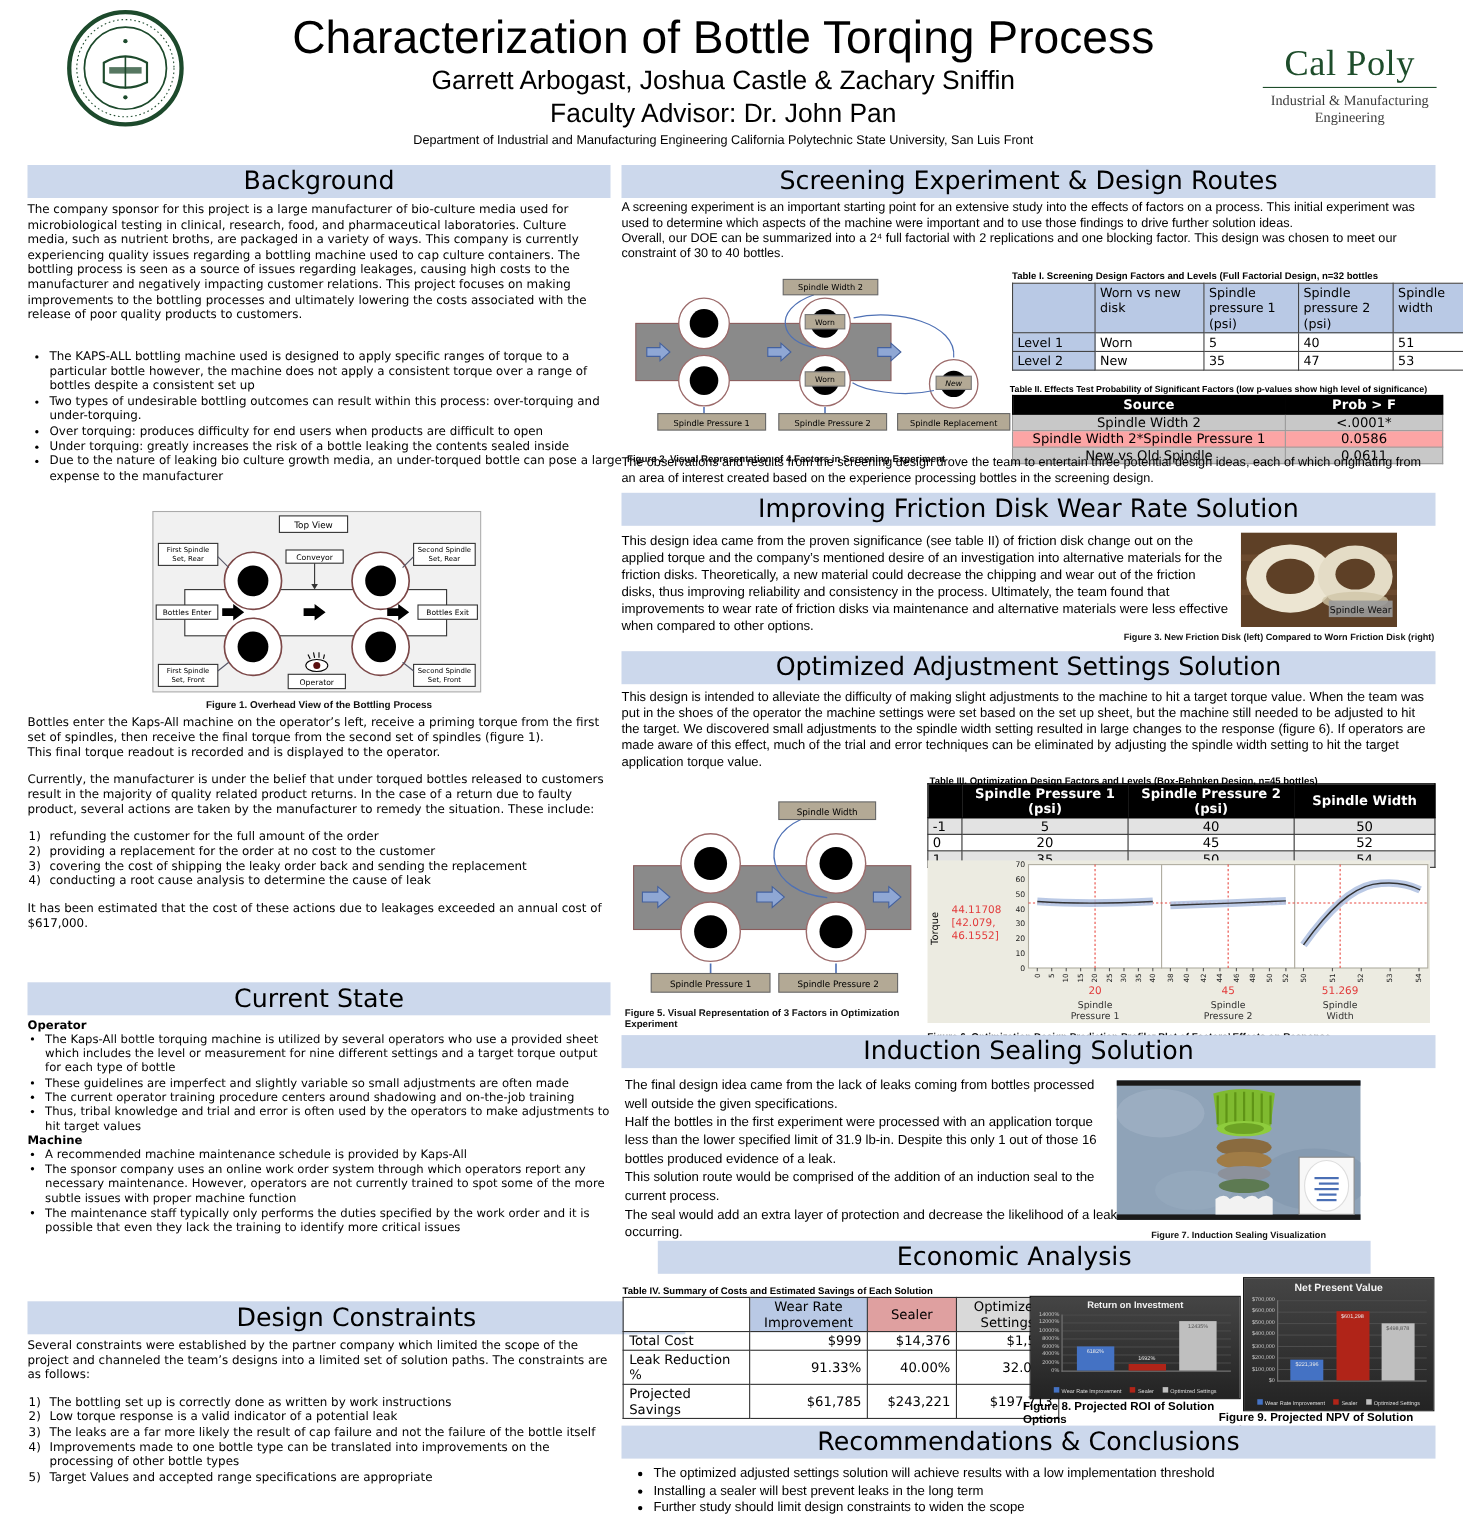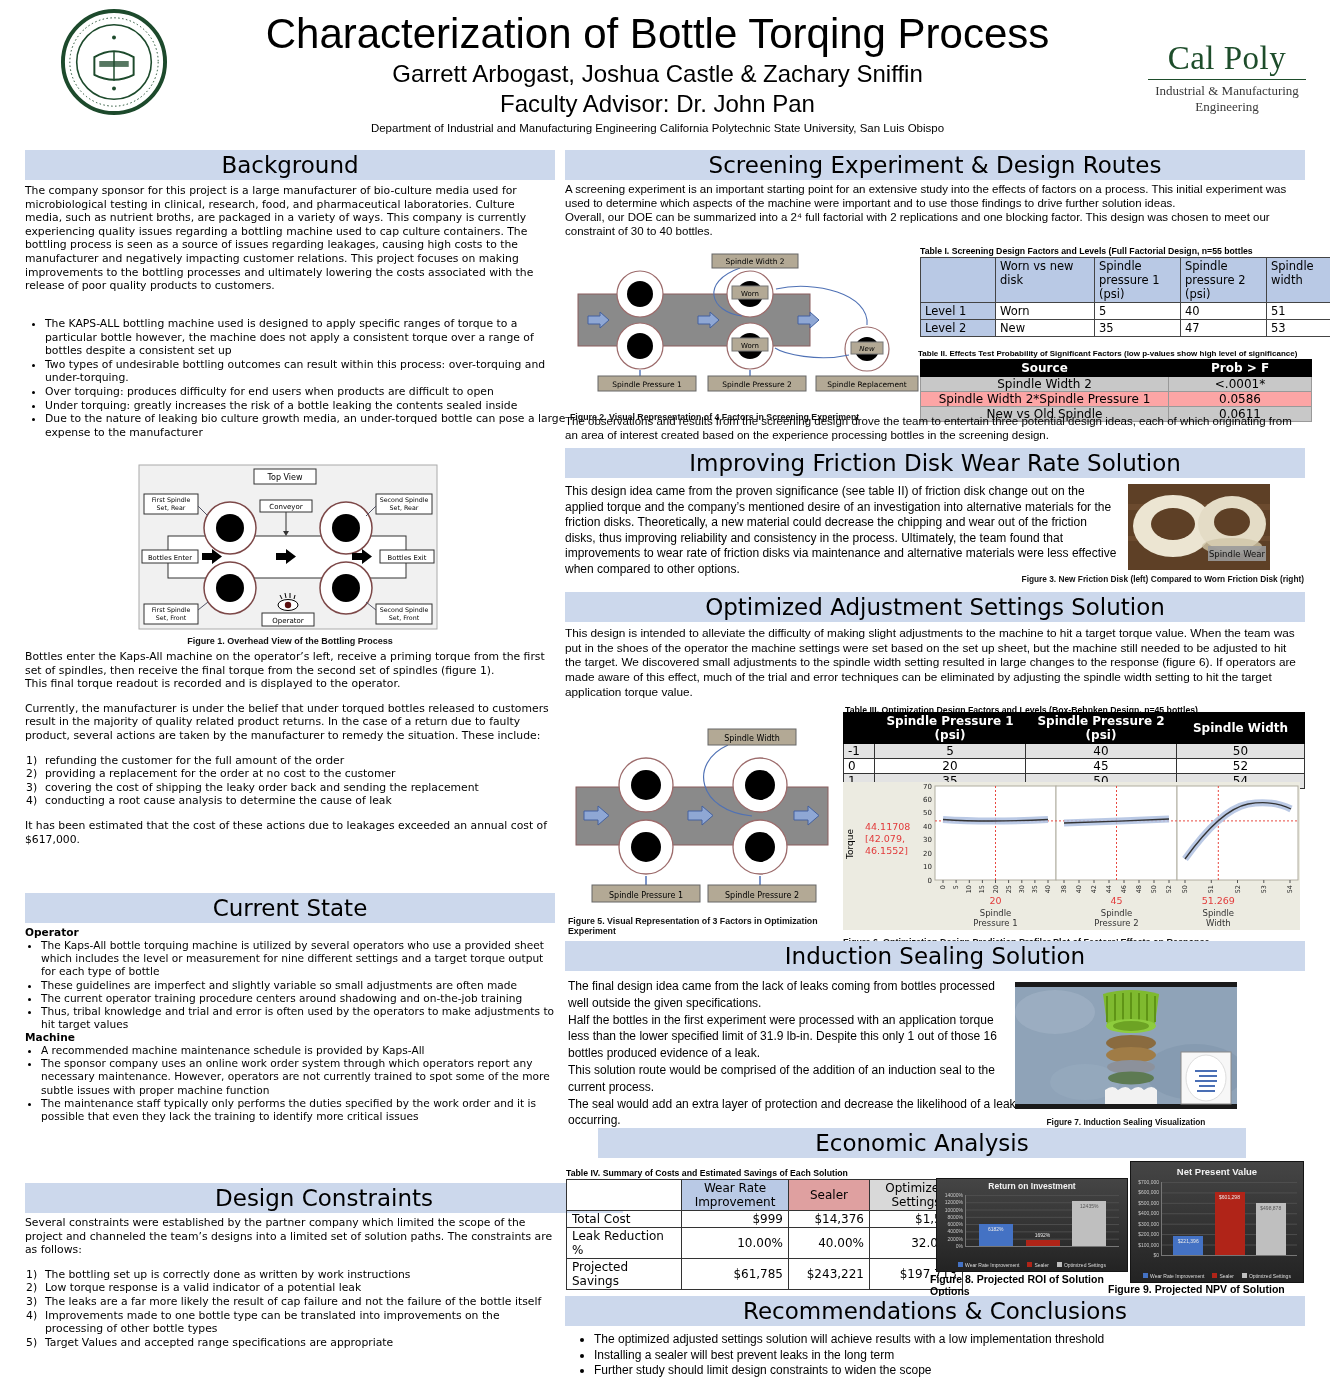--- a/index.html
+++ b/index.html
@@ -84,21 +84,21 @@
       <rect x="40" y="54" width="30" height="6" fill="#1d4a2c" opacity="0.75"></rect>
       <circle cx="55" cy="30" r="2" fill="#1d4a2c"></circle>
       <circle cx="55" cy="82" r="2" fill="#1d4a2c"></circle>
     </svg>
   </div>
 
   <div class="abs" style="left:165px;top:12px;width:985px">
     <div class="title">Characterization of Bottle Torqing Process</div>
     <div class="authors">Garrett Arbogast, Joshua Castle &amp; Zachary Sniffin</div>
     <div class="advisor">Faculty Advisor: Dr. John Pan</div>
-    <div class="dept">Department of Industrial and Manufacturing Engineering California Polytechnic State University, San Luis Obispo</div>
+    <div class="dept">Department of Industrial and Manufacturing Engineering California Polytechnic State University, San Luis Front</div>
   </div>
 
   <div class="abs sec-h" style="left:25px;top:150px;width:530px">Background</div>
 
   <div class="abs" style="left:1142px;top:40px;width:170px">
     <div class="wordmark">Cal Poly</div>
     <div class="brandrule"></div>
     <div class="brandsub">Industrial &amp; Manufacturing</div>
     <div class="brandsub">Engineering</div>
   </div>
@@ -265,21 +265,21 @@
       <rect x="28" y="124" width="98" height="15" fill="#b3a995" stroke="#666"></rect>
       <text x="77" y="135" text-anchor="middle" font-size="7.5">Spindle Pressure 1</text>
       <rect x="138" y="124" width="98" height="15" fill="#b3a995" stroke="#666"></rect>
       <text x="187" y="135" text-anchor="middle" font-size="7.5">Spindle Pressure 2</text>
       <rect x="246" y="124" width="102" height="15" fill="#b3a995" stroke="#666"></rect>
       <text x="297" y="135" text-anchor="middle" font-size="7.5">Spindle Replacement</text>
     </svg>
     <div class="fcap" style="font-size:8.8px;margin-top:4px">Figure 2. Visual Representation of 4 Factors in Screening Experiment</div>
   </div>
 
-  <div class="abs tcap" style="left:920px;top:246px;width:385px">Table I. Screening Design Factors and Levels (Full Factorial Design, n=55 bottles</div>
+  <div class="abs tcap" style="left:920px;top:246px;width:385px">Table I. Screening Design Factors and Levels (Full Factorial Design, n=32 bottles</div>
   <table class="t1 abs" style="left:920px;top:257px">
     <tbody>
         <tr>
       <th style="width:66px"></th>
       <th style="width:90px">Worn vs new disk</th>
       <th style="width:77px">Spindle pressure 1 (psi)</th>
       <th style="width:77px">Spindle pressure 2 (psi)</th>
       <th style="width:67px">Spindle width</th>
     </tr>
     <tr>
@@ -569,21 +569,21 @@
       <th class="h-gray" style="width:82px">Optimized Settings</th>
     </tr>
     <tr>
       <td class="lab">Total Cost</td>
           <td>$999</td>
       <td>$14,376</td>
           <td>$1,590</td>
     </tr>
     <tr>
       <td class="lab">Leak Reduction %</td>
-          <td>10.00%</td>
+          <td>91.33%</td>
       <td>40.00%</td>
           <td>32.00%</td>
     </tr>
     <tr>
       <td class="lab">Projected Savings</td>
           <td>$61,785</td>
       <td>$243,221</td>
           <td>$197,713</td>
     </tr>
   </tbody>

